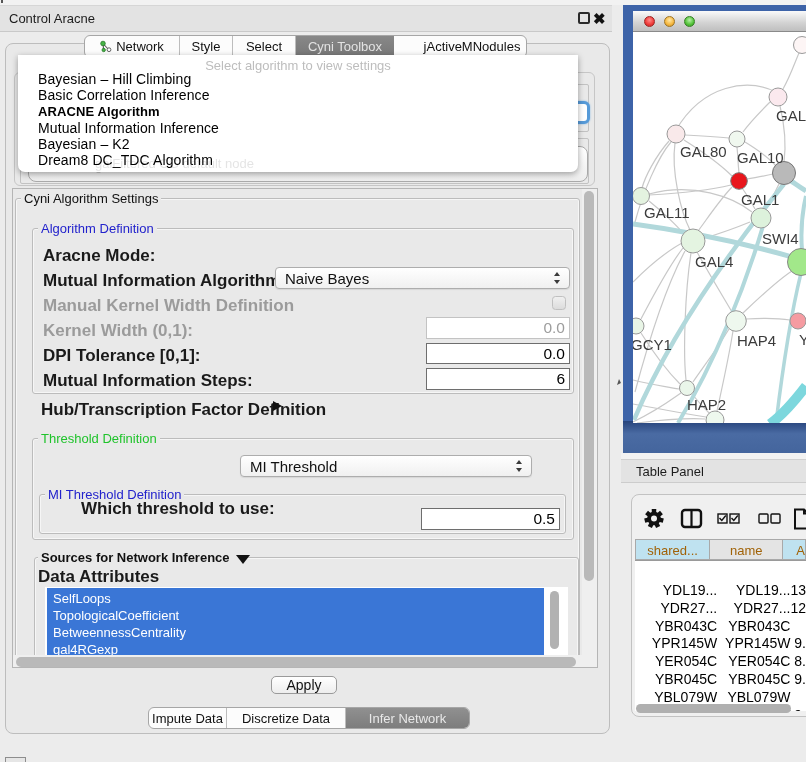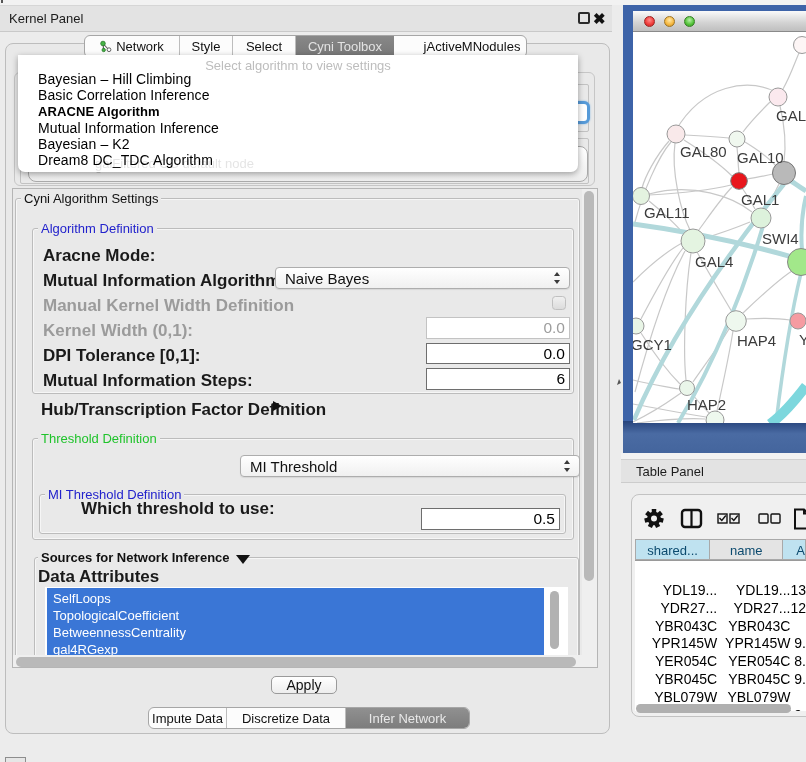--- a/index.html
+++ b/index.html
@@ -16,21 +16,21 @@
 .fld { position:absolute; background:#fff; font-size:15.5px; text-align:right; padding-right:4px; line-height:20px; }
 </style>
 </head>
 <body>
 
 <div class="abs" style="left:0;top:0;width:806px;height:5px;background:#f2f2f2;"></div>
 
 <div class="abs" style="left:1px;top:0;width:2px;height:3px;background:#555;"></div>
 
 <div class="abs" style="left:0;top:5px;width:612px;height:27px;background:#e3e3e3;border-top:1px solid #d6d6d6;border-bottom:1px solid #c9c9c9;">
-  <div class="abs" style="left:9px;top:5px;font-size:13px;color:#1c1c1c;">Kernel Panel</div>
+  <div class="abs" style="left:9px;top:5px;font-size:13px;color:#1c1c1c;">Control Aracne</div>
   <div class="abs" style="left:578px;top:6px;width:12px;height:12px;border:2px solid #2a2a2a;border-radius:2px;"></div>
   <div class="abs" style="left:593px;top:4px;font-size:15px;font-weight:bold;color:#111;">✖</div>
 </div>
 
 <div class="abs" style="left:5px;top:43px;width:605px;height:691px;background:#e9e9e9;border:1.5px solid #bdbdbd;border-radius:8px;"></div>
 
 <div class="abs" style="left:14px;top:72px;width:581px;height:114px;border:1px solid #c6c6c6;border-radius:6px;background:#e9e9e9;"></div>
 <div class="abs" style="left:20px;top:84px;width:569px;height:48px;border:1px solid #c2c2c2;border-radius:2px;"></div>
 <div class="abs" style="left:20px;top:138px;width:569px;height:46px;border:1px solid #c2c2c2;border-radius:2px;"></div>
 
@@ -80,21 +80,21 @@
   <div class="lbl" style="position:absolute;left:30px;top:182px;">Mutual Information Steps:</div>
   <div class="fld" style="left:413px;top:179px;width:144px;height:22px;border:1px solid #6e6e6e;color:#000;">6</div>
 
   <div class="lbl" style="position:absolute;left:28px;top:211px;">Hub/Transcription Factor Definition</div>
   <div class="abs" style="left:260px;top:212px;width:0;height:0;border-top:5.5px solid transparent;border-bottom:5.5px solid transparent;border-left:9px solid #111;"></div>
 
   <div class="grp" style="left:19px;top:249px;width:542px;height:102px;"></div>
   <div class="grpTitle" style="left:25px;top:242px;color:#1fc32b;">Threshold Definition</div>
 
   <div class="lbl" style="position:absolute;left:68px;top:270px;margin-top:40px;">Which threshold to use:</div>
-  <div class="combo" style="left:227px;top:266px;width:340px;height:22px;">MI Threshold<div class="spin"></div></div>
+  <div class="combo" style="left:227px;top:266px;width:292px;height:22px;">MI Threshold<div class="spin"></div></div>
 
   <div class="grp" style="left:26px;top:305px;width:527px;height:40px;"></div>
   <div class="grpTitle" style="left:32px;top:298px;color:#2222cc;">MI Threshold Definition</div>
 
   <div class="fld" style="left:408px;top:319px;width:139px;height:22px;border:1px solid #6e6e6e;color:#000;">0.5</div>
 
   <div class="grp" style="left:21px;top:368px;width:545px;height:130px;border-radius:3px 3px 0 0;"></div>
   <div class="grpTitle" style="left:25px;top:361px;color:#111;font-weight:bold;">Sources for Network Inference &nbsp;</div>
   <div class="abs" style="left:223px;top:366px;width:0;height:0;border-left:7px solid transparent;border-right:7px solid transparent;border-top:9px solid #111;"></div>
 
@@ -249,21 +249,21 @@
       <path d="M75.5,10 l2.3,2.5 4,-5"></path>
     <rect x="86" y="6" width="9" height="9"></rect>
       <path d="M87.5,10 l2.3,2.5 4,-5"></path>
     <rect x="115" y="6" width="9" height="9" rx="1"></rect>
     <rect x="127" y="6" width="9" height="9" rx="1"></rect>
   </g>
   <path d="M151,1.5 h9 l4,4 v15 h-13 Z M160,1.5 v4 h4" fill="none" stroke="#111" stroke-width="2"></path>
 </svg>
 
 <div class="abs" style="left:635px;top:539px;width:171px;height:172px;background:#fff;overflow:hidden;font-size:14px;color:#000;">
-  <div style="display:flex;height:22px;font-size:13px;color:#0c4a6e;border-bottom:1px solid #9a9a9a;">
+  <div style="display:flex;height:22px;font-size:13px;color:#a16207;border-bottom:1px solid #9a9a9a;">
     <div style="width:75px;background:#bfe2f0;border:1px solid #a9a9a9;border-right:none;text-align:center;line-height:21px;">shared...</div>
     <div style="width:75px;background:#e4e4e4;border:1px solid #a9a9a9;text-align:center;line-height:21px;">name</div>
     <div style="flex:1;background:#bfe2f0;border:1px solid #a9a9a9;border-left:none;text-align:left;padding-left:13px;line-height:21px;">A</div>
   </div>
   <div style="line-height:17.8px;display:flex;padding-top:21px;text-align:right;">
     <div style="width:84px;padding-left:8px;">YDL19...<br>YDR27...<br>YBR043C<br>YPR145W<br>YER054C<br>YBR045C<br>YBL079W<br>YLR345W<br>YIL053C</div>
     <div style="width:75px;">YDL19...<br>YDR27...<br>YBR043C<br>YPR145W<br>YER054C<br>YBR045C<br>YBL079W<br>YLR345W<br>YIL053C</div>
     <div style="flex:1;">13<br>12<br><br>9.<br>8.<br>9.<br><br>9.<br>9.</div>
   </div>
 </div>

